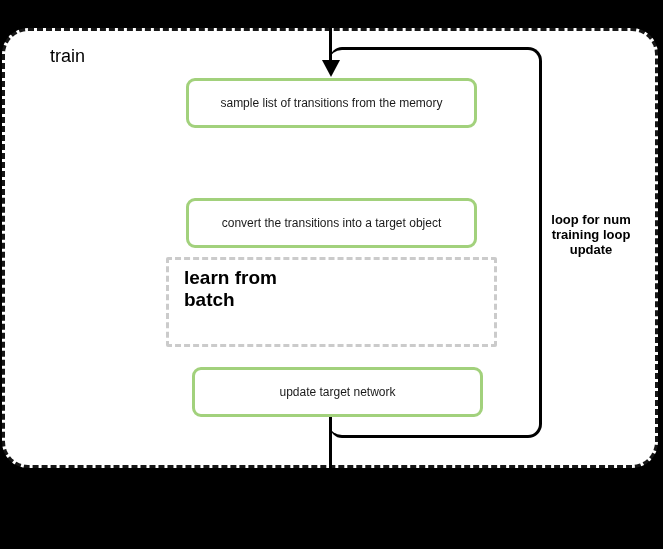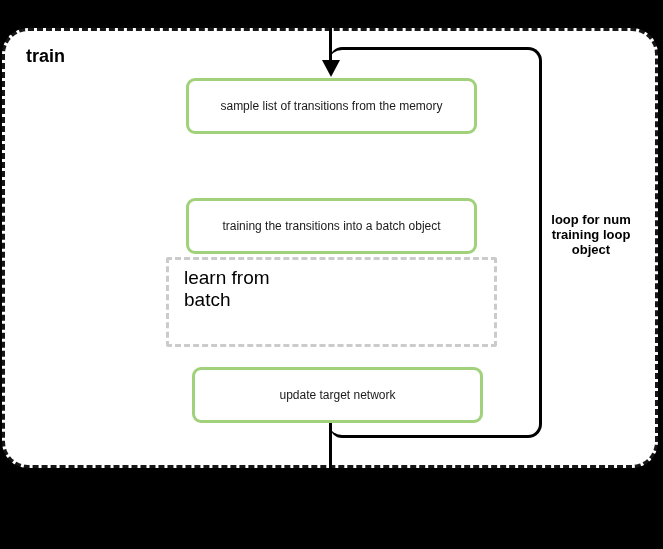--- a/index.html
+++ b/index.html
@@ -18,23 +18,23 @@
     left: 2px; top: 28px;
     width: 656px; height: 440px;
     box-sizing: border-box;
     background: #ffffff;
     border: 3px dashed #161616;
     border-radius: 26px;
     z-index: 1;
   }
   .frame-title {
     position: absolute;
-    left: 26px; top: 46px;
+    left: 50px; top: 46px;
     font-size: 18px;
-    font-weight: bold;
+    font-weight: normal;
     color: #000;
     z-index: 4;
   }
   
   .loop-rect {
     position: absolute;
     left: 330px; top: 47px;
     width: 212px; height: 391px;
     box-sizing: border-box;
     border: 3px solid #000;
@@ -56,21 +56,21 @@
     width: 0; height: 0;
     border-left: 9px solid transparent;
     border-right: 9px solid transparent;
     border-top: 17px solid #000;
     z-index: 2;
   }
   
   .step {
     position: absolute;
     left: 186px;
-    width: 291px; height: 56px;
+    width: 291px; height: 50px;
     box-sizing: border-box;
     background: #fff;
     border: 3px solid #a2d17c;
     border-radius: 9px;
     display: flex;
     align-items: center;
     justify-content: center;
     text-align: center;
     font-size: 12px;
     color: #1a1a1a;
@@ -89,21 +89,21 @@
     background: #fff;
     border: 3px dashed #cbcbcb;
     border-radius: 2px;
     z-index: 3;
   }
   .subprocess-label {
     margin: 7px 0 0 15px;
     width: 130px;
     font-size: 19px;
     line-height: 22px;
-    font-weight: normal;
+    font-weight: bold;
     color: #000;
   }
   
   .loop-label {
     position: absolute;
     left: 543px; top: 212px;
     width: 96px;
     text-align: center;
     font-size: 13px;
     line-height: 15px;
@@ -122,27 +122,27 @@
 
   <div class="frame-title">train</div>
 
   <div class="loop-rect"></div>
 
   <div class="vline vline-top"></div>
   <div class="arrowhead"></div>
   <div class="vline vline-bottom"></div>
 
   <div class="step step-1">sample list of transitions from the memory</div>
-  <div class="step step-3">training the transitions into a batch object</div>
+  <div class="step step-3">convert the transitions into a target object</div>
 
   <div class="subprocess">
     <div class="subprocess-label">learn from batch</div>
   </div>
 
   <div class="step step-4">update target network</div>
 
   <div class="loop-label">
     <span>loop for num</span>
     <span>training loop</span>
-    <span>object</span>
+    <span>update</span>
   </div>
 
 </div>
 
 </body></html>

